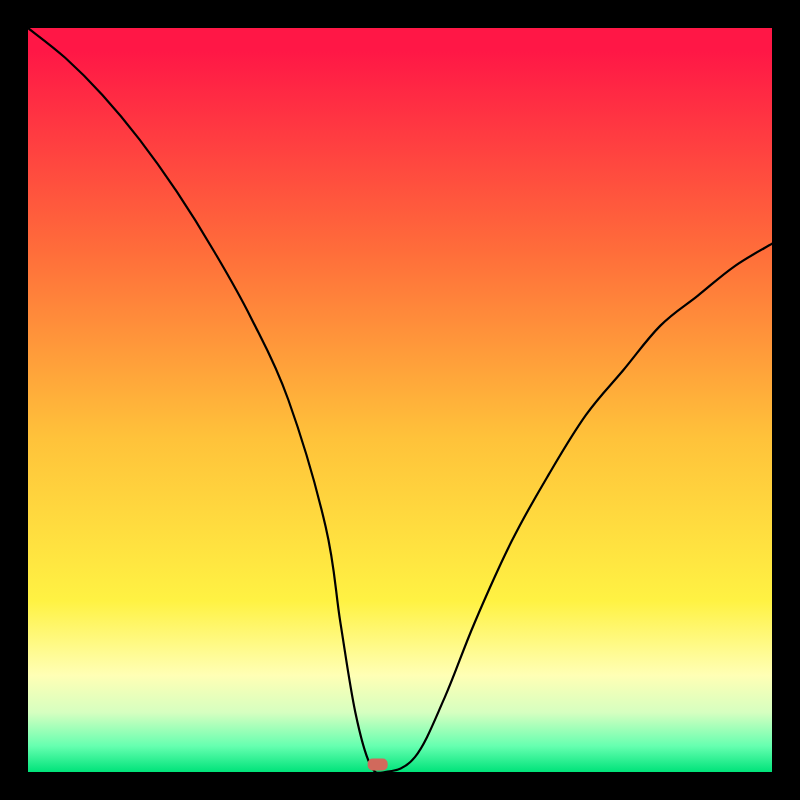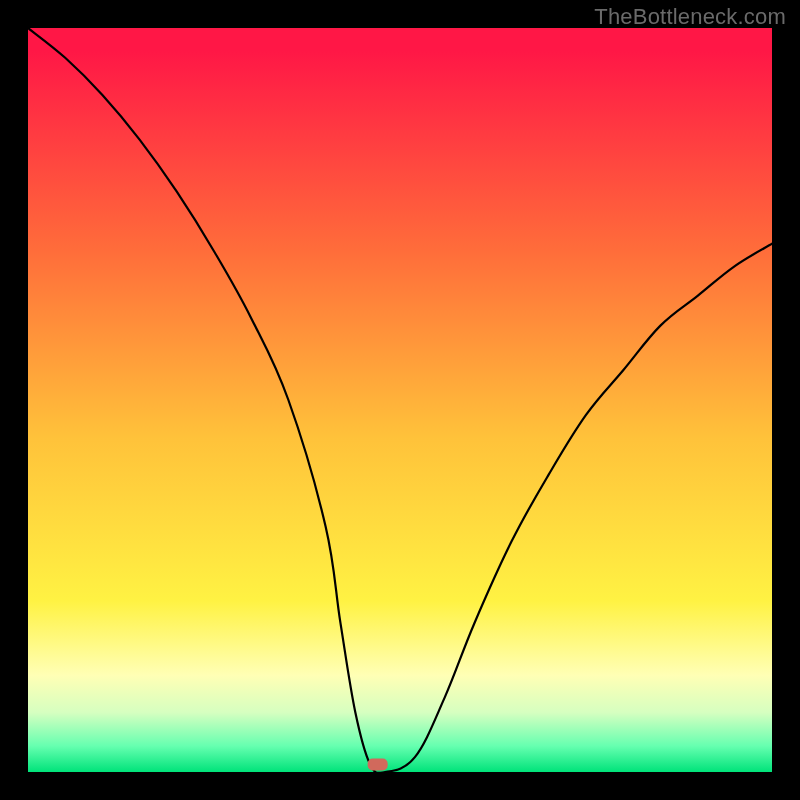--- a/index.html
+++ b/index.html
@@ -69,21 +69,20 @@
     width: 744px;
     height: 744px;
     z-index: 20;
   }
 </style>
 </head>
 <body>
 
 <div class="frame">
 
-  <div class="watermark">TheBottleneck.com</div>
 
   <div class="plot-area">
     <div class="gradient"></div>
 
     <svg class="curve" viewBox="0 0 744 744" preserveAspectRatio="none">
       <path id="curve-path" fill="none" stroke="#000" stroke-width="2.2" stroke-linecap="round" d="M 0.00 0.00 C 6.70 5.36, 23.81 17.71, 37.20 29.76 C 50.59 41.81, 61.01 52.23, 74.40 66.96 C 87.79 81.69, 98.21 94.19, 111.60 111.60 C 124.99 129.01, 135.41 143.59, 148.80 163.68 C 162.19 183.77, 172.61 200.43, 186.00 223.20 C 199.39 245.97, 209.81 263.38, 223.20 290.16 C 236.59 316.94, 247.01 334.50, 260.40 372.00 C 273.79 409.50, 288.23 458.30, 297.60 498.48 C 306.97 538.66, 307.12 561.72, 312.48 595.20 C 317.84 628.68, 322.00 659.04, 327.36 684.48 C 332.72 709.92, 336.88 725.85, 342.24 736.56 C 347.60 747.27, 349.08 745.34, 357.12 744.00 C 365.16 742.66, 376.17 742.51, 386.88 729.12 C 397.59 715.73, 405.93 693.71, 416.64 669.60 C 427.35 645.49, 434.35 623.32, 446.40 595.20 C 458.45 567.08, 470.21 540.14, 483.60 513.36 C 496.99 486.58, 507.41 469.17, 520.80 446.40 C 534.19 423.63, 544.61 405.63, 558.00 386.88 C 571.39 368.13, 581.81 358.31, 595.20 342.24 C 608.59 326.17, 619.01 310.99, 632.40 297.60 C 645.79 284.21, 656.21 278.55, 669.60 267.84 C 682.99 257.13, 693.41 247.45, 706.80 238.08 C 720.19 228.71, 737.30 219.78, 744.00 215.76"></path>
     </svg>
 
     <svg class="marker" viewBox="0 0 744 744" preserveAspectRatio="none">
       <rect id="marker-rect" rx="5" ry="5" fill="#d1695c" x="339.68" y="730.56" width="20" height="12"></rect>

